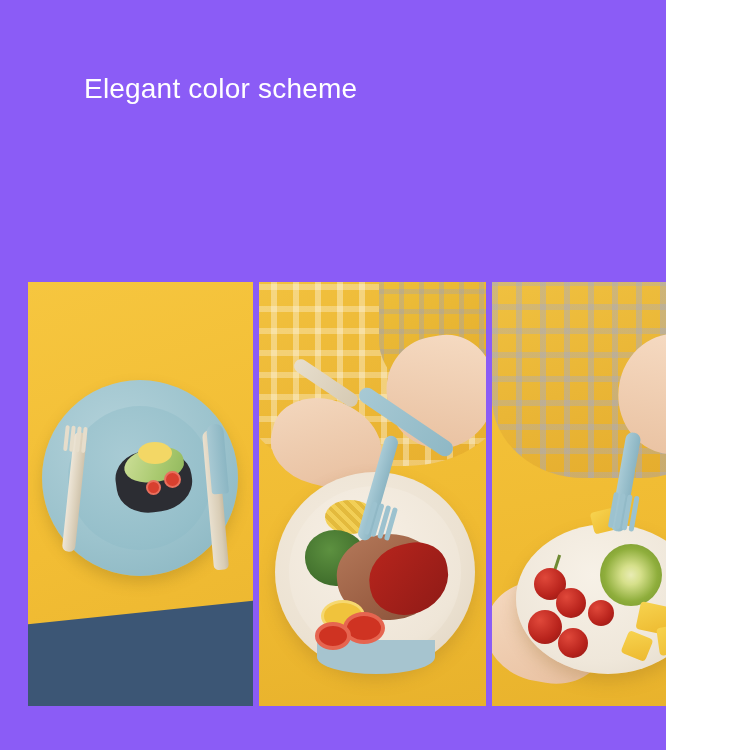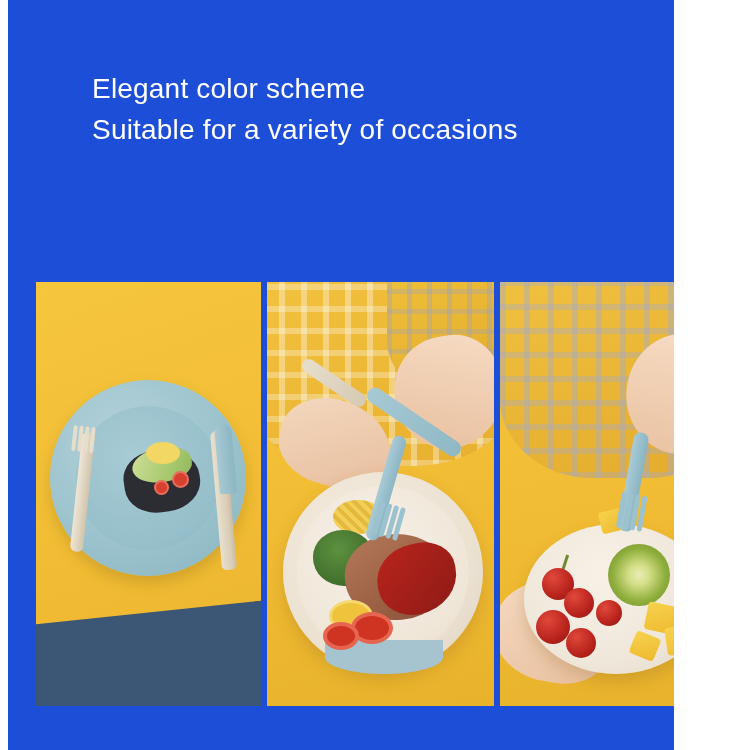--- a/index.html
+++ b/index.html
@@ -8,22 +8,21 @@
     background: #ffffff;
   }
   body {
     font-family: "Liberation Sans", sans-serif;
   }
   #poster {
     position: relative;
     width: 666px;
     height: 750px;
     overflow: hidden;
-    background: #1d4ed8;
-    margin-left: 8px;
+    background: #8b5cf6;
   }
   
   .headline {
     position: absolute;
     left: 84px;
     top: 68px;
     width: 600px;
   }
   .headline .line {
     color: #ffffff;
@@ -394,21 +393,20 @@
   .p3 .fork3-tines i:nth-child(3){ left: 14px; }
   .p3 .fork3-tines i:nth-child(4){ left: 21px; }
 </style>
 </head>
 <body>
 
 <div id="poster">
 
   <div class="headline">
     <div class="line">Elegant color scheme</div>
-    <div class="line">Suitable for a variety of occasions</div>
   </div>
 
   <div class="gallery">
 
     <div class="photo p1">
       <div class="bg-yellow"></div>
       <div class="table-edge"></div>
       <div class="plate-outer"></div>
       <div class="plate-inner"></div>
       <div class="food"></div>

